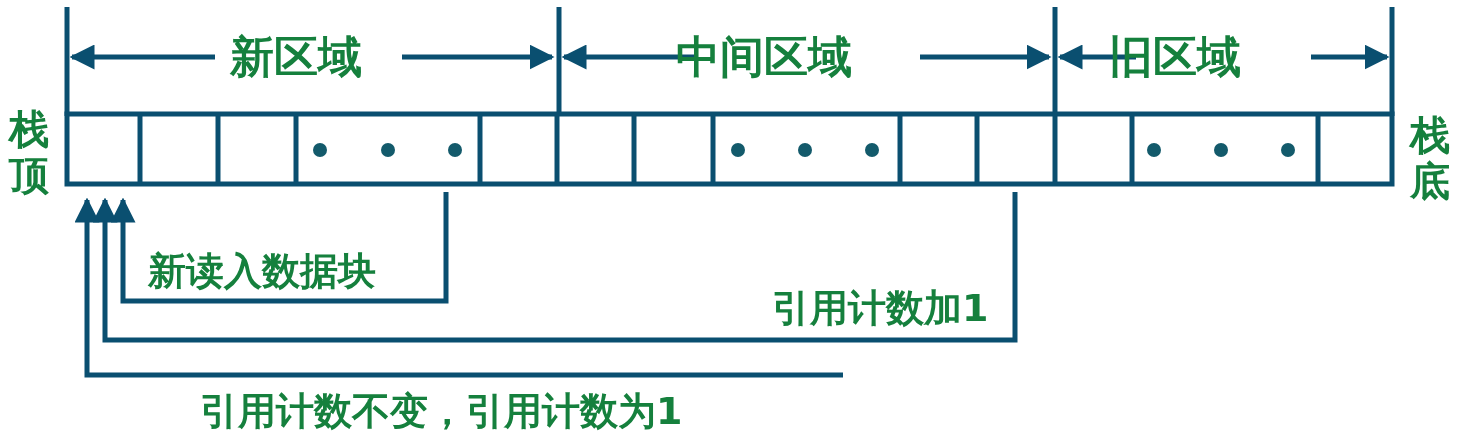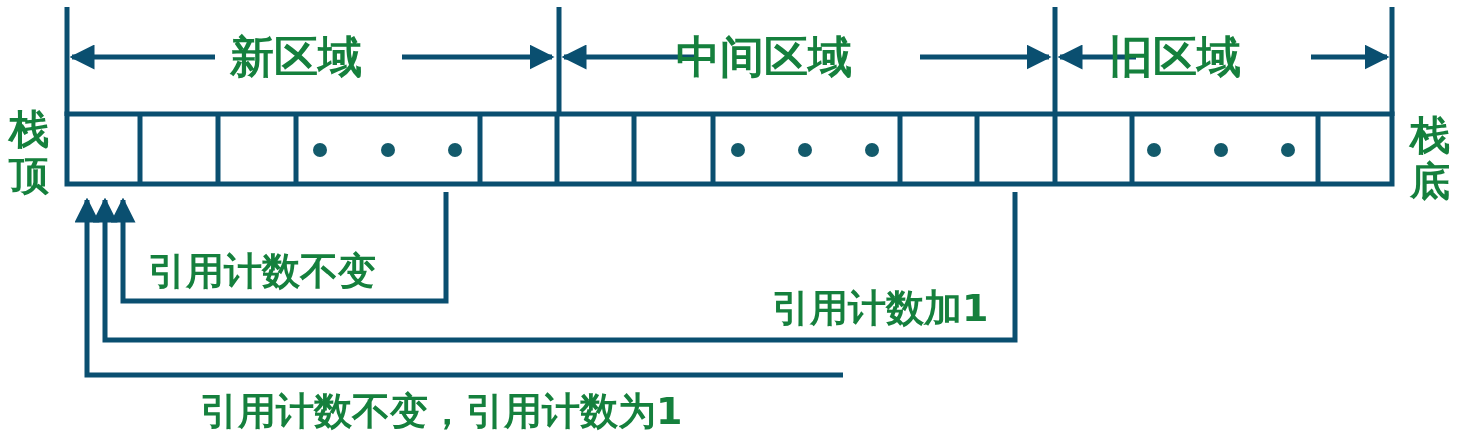--- a/index.html
+++ b/index.html
@@ -65,15 +65,15 @@
   </g>
 </svg>
 
 <div class="lbl region" style="left:230px;top:35px;">新区域</div>
 <div class="lbl region" style="left:676px;top:35px;">中间区域</div>
 <div class="lbl region" style="left:1109px;top:35px;">旧区域</div>
 
 <div class="lbl side" style="left:5px;top:106px;">栈顶</div>
 <div class="lbl side" style="left:1406px;top:106px;margin-top:6px;">栈底</div>
 
-<div class="lbl note" style="left:148px;top:252px;">引用计数不变</div>
+<div class="lbl note" style="left:148px;top:252px;">新读入数据块</div>
 <div class="lbl note" style="left:772px;top:289px;">引用计数加1</div>
 <div class="lbl note" style="left:200px;top:392px;">引用计数不变，引用计数为1</div>
 
 </body></html>

